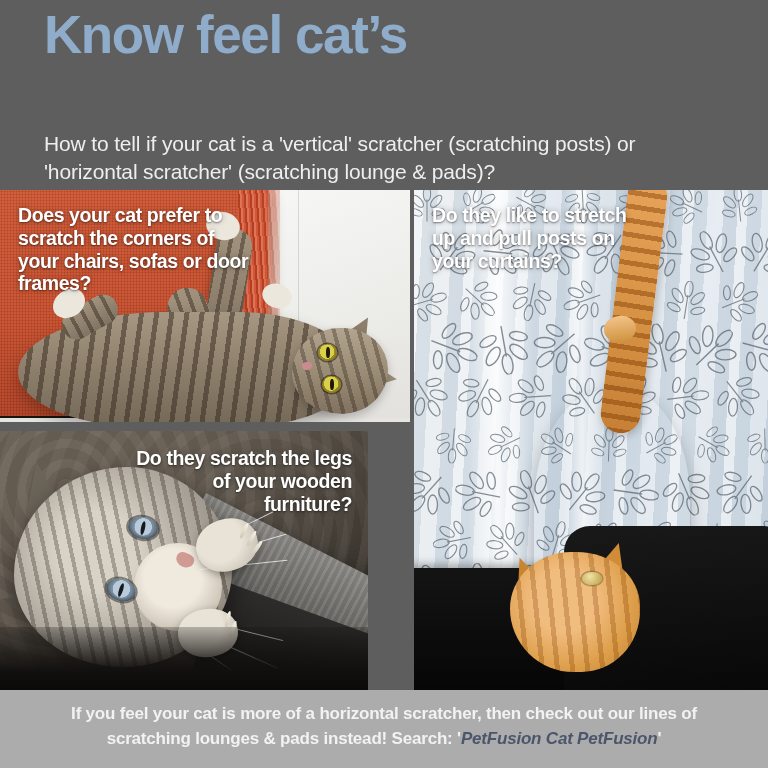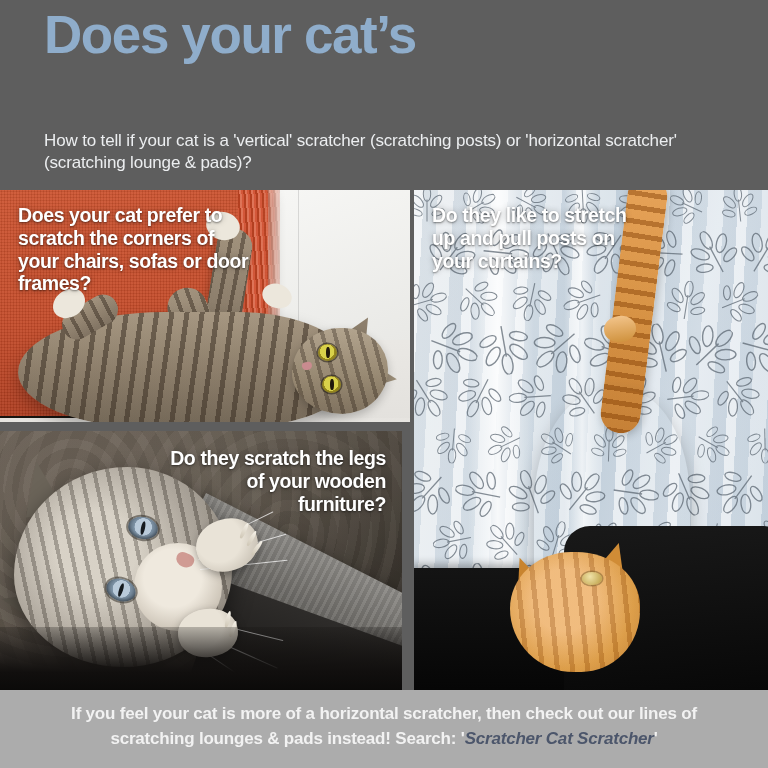--- a/index.html
+++ b/index.html
@@ -14,28 +14,28 @@
 
   
   .header{position:absolute;left:0;top:0;width:768px;height:190px;background:#5e5e5e;}
   .title{
     position:absolute;left:44px;top:10px;width:700px;
     color:#8fadcb;font-size:53px;line-height:0.96;font-weight:bold;
     letter-spacing:-1.4px;
   }
   .subtitle{
     position:absolute;left:44px;top:130px;width:690px;
-    color:#eceef0;font-size:17px;line-height:1.32;font-weight:normal;
+    color:#eceef0;font-size:21px;line-height:1.32;font-weight:normal;
     letter-spacing:-0.15px;
   }
 
   
   .panel{position:absolute;overflow:hidden;background:#4c1d95;}
   .p-tl{left:0px;  top:190px; width:410px; height:232px;}
-  .p-bl{left:0px;  top:431px; width:402px; height:259px;}
+  .p-bl{left:0px;  top:431px; width:368px; height:259px;}
   .p-r {left:414px;top:190px; width:354px; height:500px;}
   .panel .photo{position:absolute;inset:0;overflow:hidden;}
 
   
   .caption{
     position:absolute;z-index:40;color:#ffffff;font-weight:bold;
     font-size:19.5px;line-height:1.17;letter-spacing:-0.4px;
     text-shadow:0 1px 2px rgba(0,0,0,.45), 0 0 6px rgba(0,0,0,.30);
   }
   .cap-tl{left:18px;top:14px;width:240px;}
@@ -216,21 +216,21 @@
     letter-spacing:-0.2px;}
   .brand{color:#4c566b;font-style:italic;font-weight:bold;}
 </style>
 </head>
 <body>
 
 <div class="poster">
 
   <div class="header">
     <div class="title">
-      <span>Does your cat’s</span><br>
+      <span>Know feel cat’s</span><br>
     </div>
     <div class="subtitle">How to tell if your cat is a 'vertical' scratcher (scratching posts) or 'horizontal scratcher' (scratching lounge &amp; pads)?</div>
   </div>
 
   <div class="panel p-tl">
     <div class="photo">
       <div class="tl-bg"></div>
       <div class="tl-wall"></div>
       <div class="tl-sofa"></div>
       <div class="tl-fray"></div>
@@ -1226,17 +1226,17 @@
       <div class="rcat-head"></div>
       <div class="rcat-collar"></div>
     </div>
     <div class="caption cap-r">Do they like to stretch up and pull posts on your curtains?</div>
   </div>
 
   <div class="footer">
     <div class="footer-text">
       <span>If you feel your cat is more of a horizontal scratcher, then check out our lines of scratching lounges &amp; pads instead!</span>
       <span>Search:</span>
-      <span>'</span><span class="brand">Scratcher Cat Scratcher</span><span>'</span>
+      <span>'</span><span class="brand">PetFusion Cat PetFusion</span><span>'</span>
     </div>
   </div>
 
 </div>
 
 </body></html>

